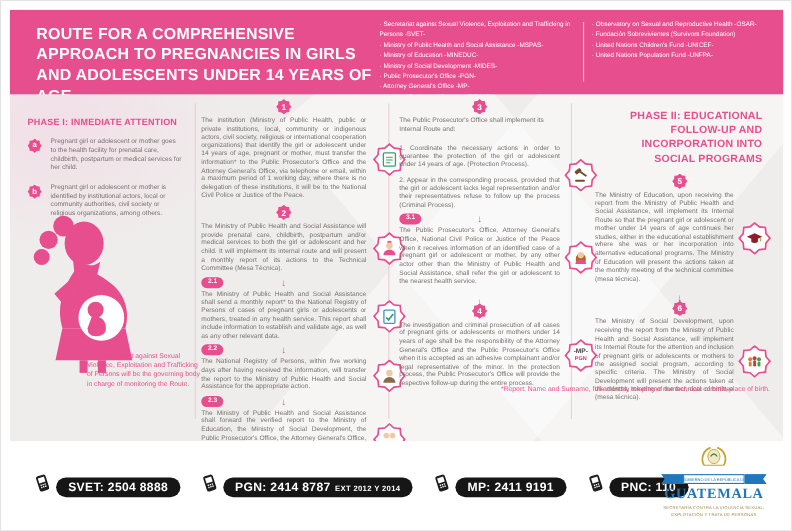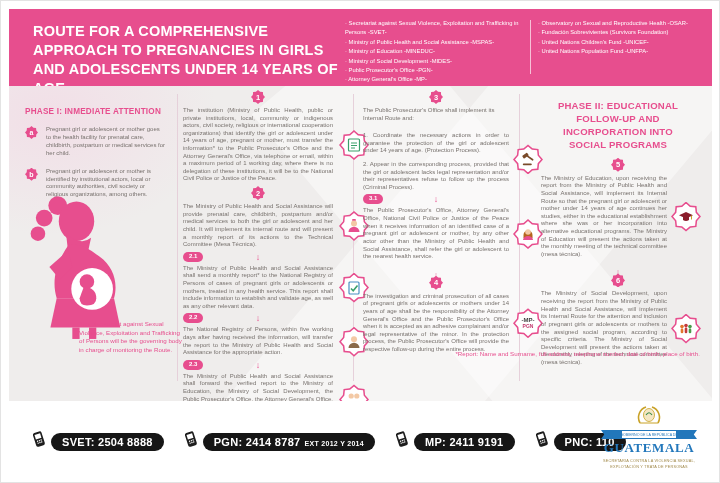--- a/index.html
+++ b/index.html
@@ -55,21 +55,21 @@
   .sil{position:absolute;left:-6px;top:106px;}
   .p1-note{position:absolute;left:54px;top:234px;width:106px;color:#e74e8e;font-size:6.2px;line-height:1.38;}
 
   .col-a{left:174px;width:150px;padding-top:2px;}
   .col-a .seal{right:-36px;top:50%;transform:translateY(-50%);}
   .col-b{left:354px;width:146px;padding-top:2px;}
   .col-b .seal{right:-34px;top:50%;transform:translateY(-50%);}
   .col-p2{left:518px;width:182px;}
   .col-p2 .step-text{margin:2px 42px 3px 14px;}
   .col-p2 .seal{right:8px;top:50%;transform:translateY(-50%);}
-  .p2-title{color:#e74e8e;font-weight:bold;font-size:9.6px;line-height:1.35;text-align:center;
+  .p2-title{color:#e74e8e;font-weight:bold;font-size:9.6px;line-height:1.35;text-align:right;
             width:150px;margin:14px auto 6px;letter-spacing:.2px;}
 
   .footnote{position:absolute;right:12px;top:264px;font-size:6.2px;color:#e74e8e;white-space:nowrap;}
 
   
   .footer-contacts{position:absolute;left:32px;top:430px;display:flex;align-items:center;gap:21px;}
   .contact{display:flex;align-items:flex-end;gap:5px;}
   .phone-ico{transform:rotate(-18deg);}
   .cpill{background:#161616;color:#fff;border-radius:11px;padding:3px 11px;font-size:11px;font-weight:bold;
          letter-spacing:.3px;white-space:nowrap;display:flex;align-items:baseline;gap:4px;}

